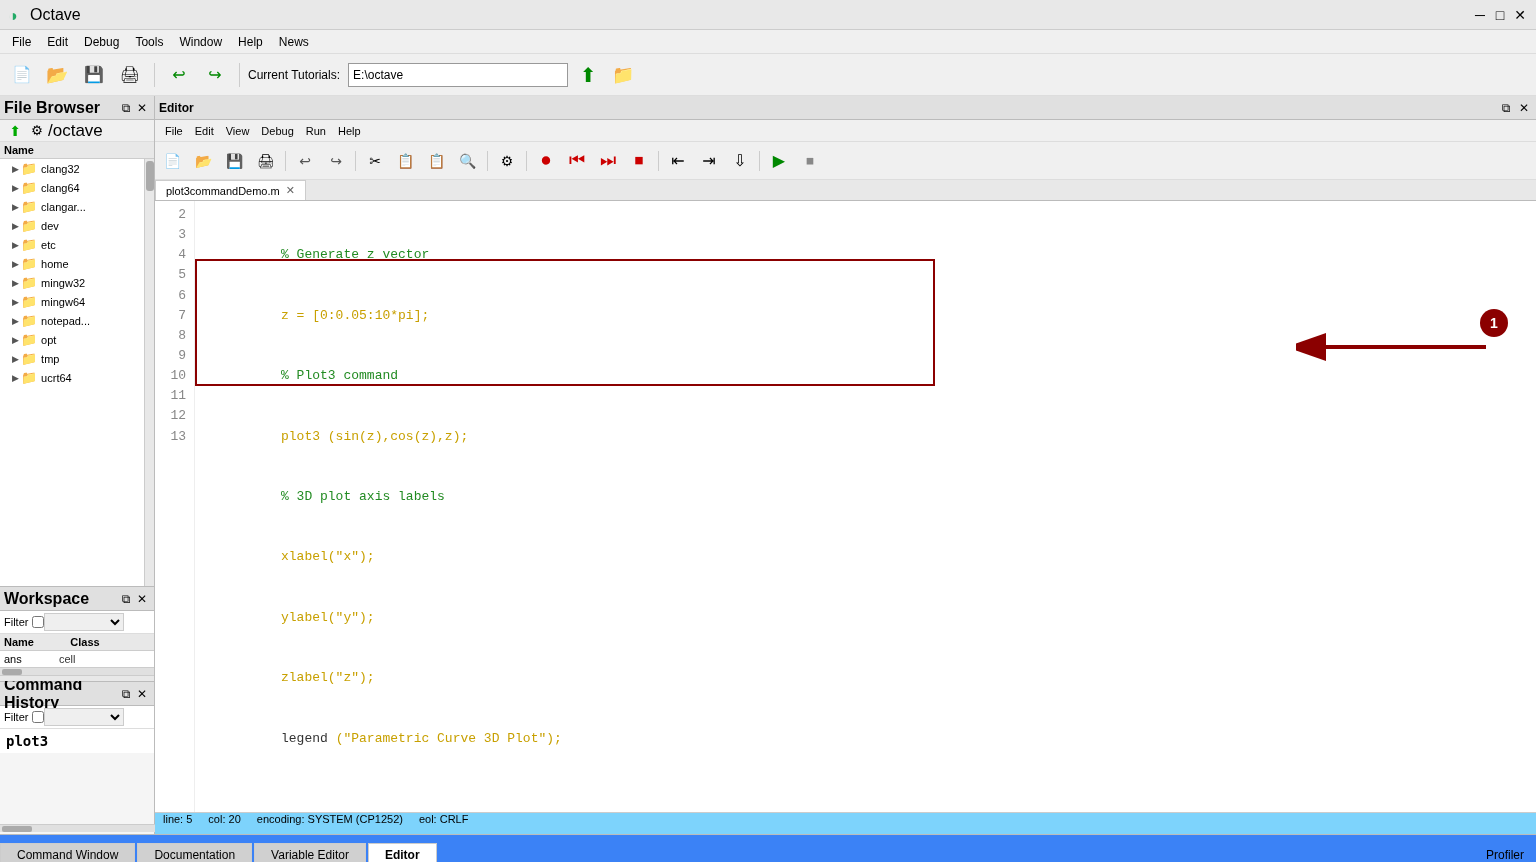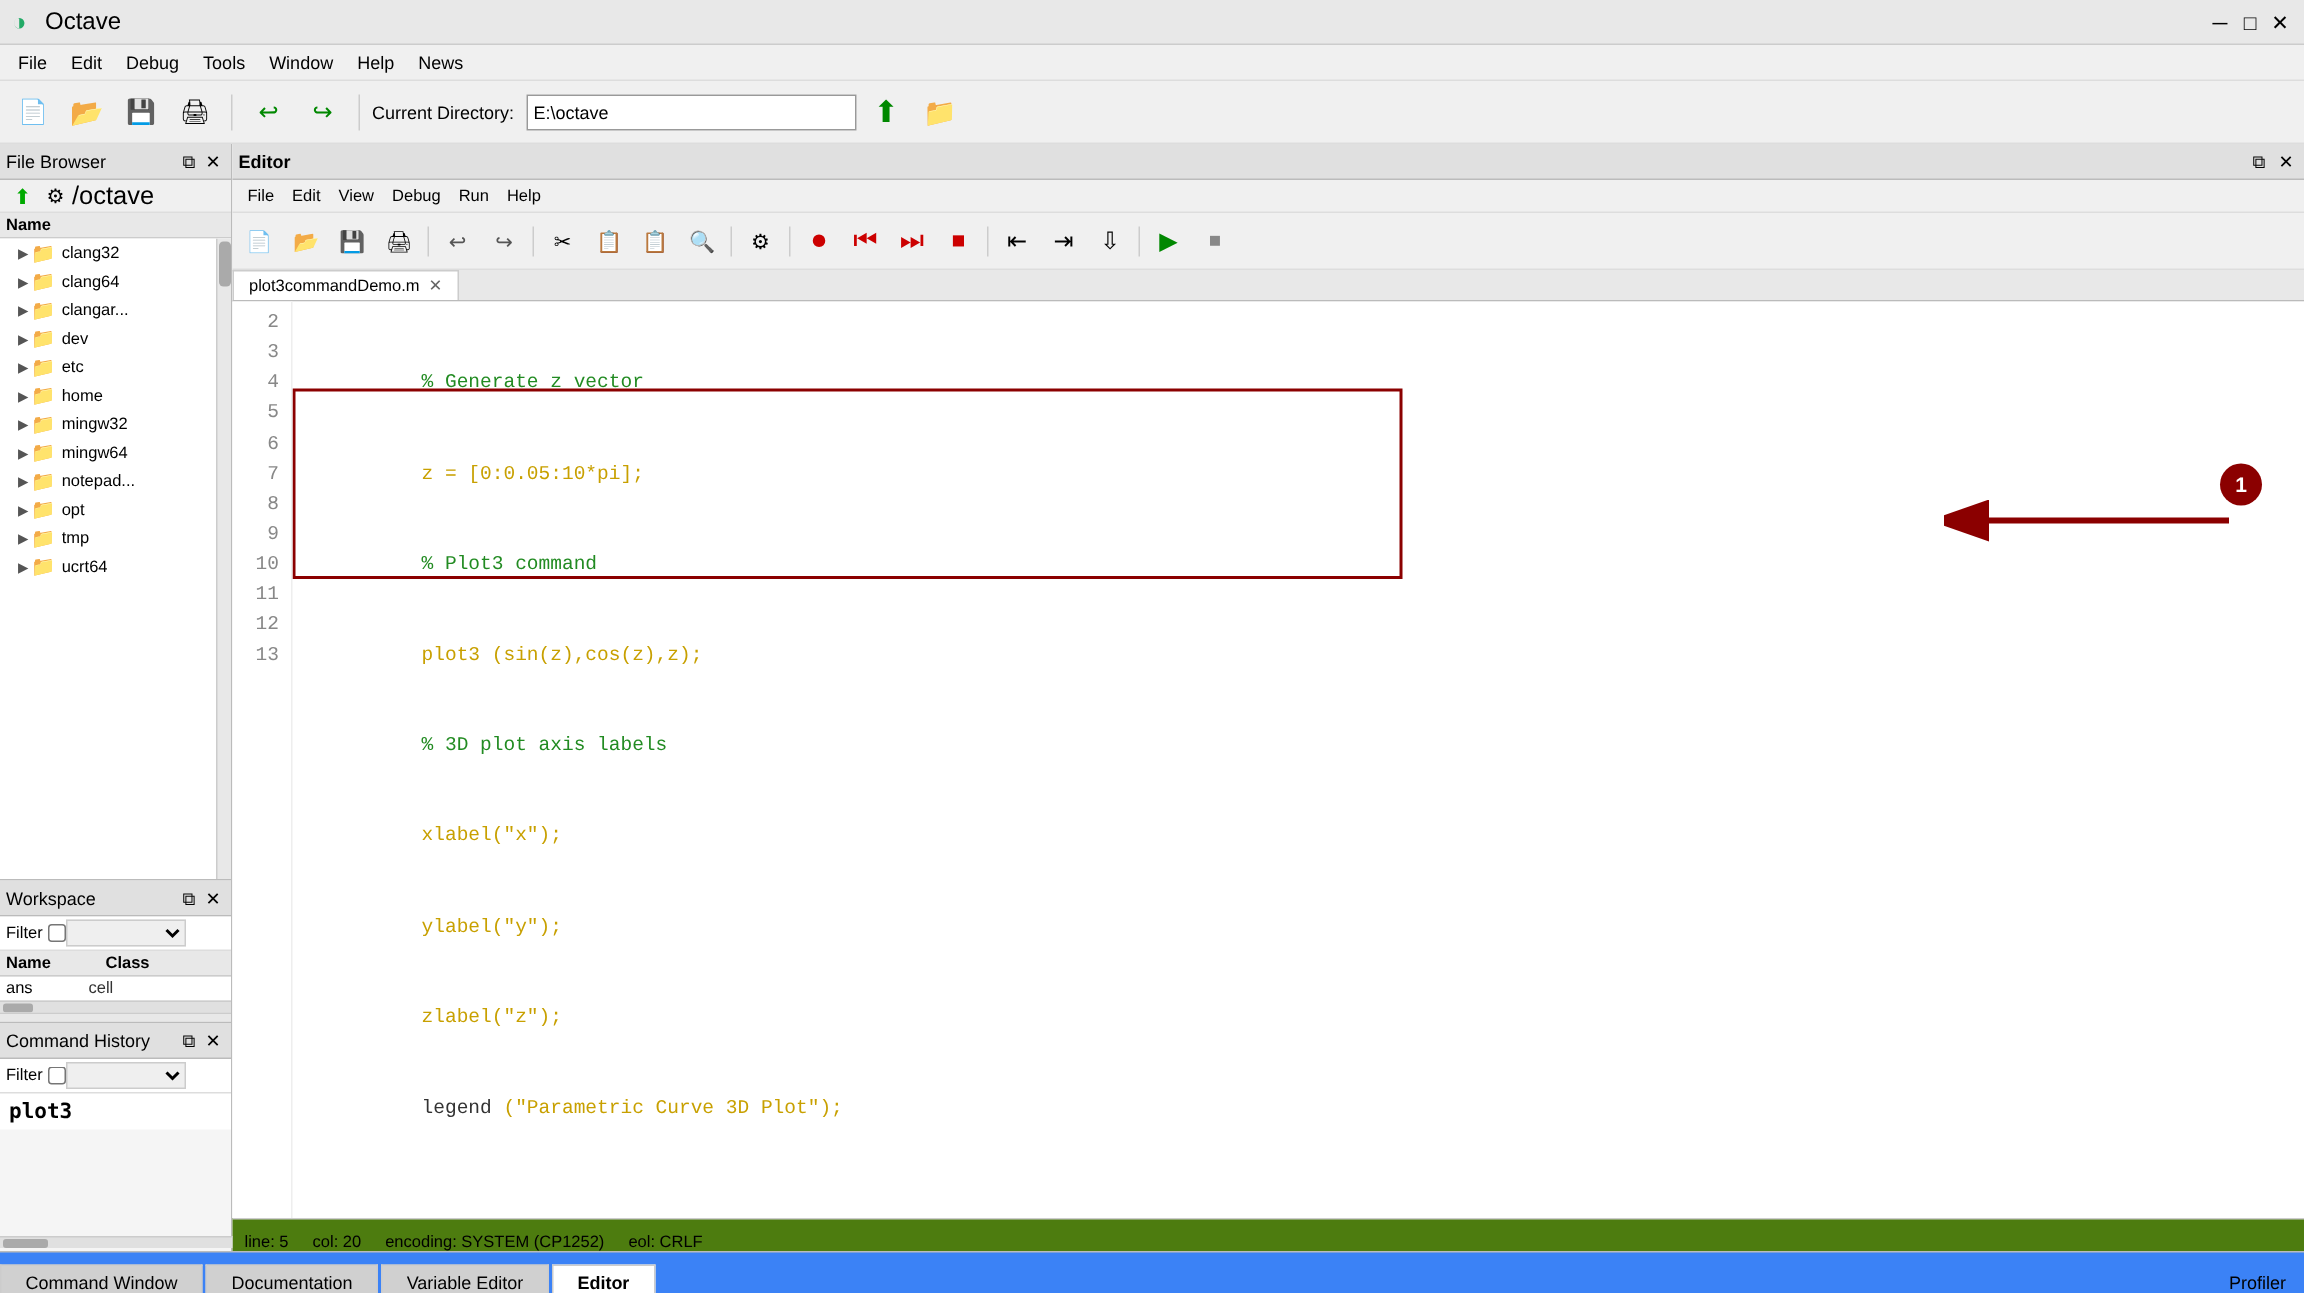--- a/index.html
+++ b/index.html
@@ -79,21 +79,21 @@
 
     
     .panel-header {
       display: flex;
       align-items: center;
       background: #e0e0e0;
       border-bottom: 1px solid #bbb;
       height: 24px;
       padding: 0 4px;
     }
-    .panel-title { font-size: 12px; font-weight: normal; flex: 1; }
+    .panel-title { font-size: 16px; font-weight: bold; flex: 1; }
     .panel-btn { width: 16px; height: 16px; border: none; background: transparent; cursor: pointer; font-size: 12px; }
 
     .file-browser { flex: 1; overflow-y: auto; background: white; }
     .path-bar {
       display: flex; align-items: center;
       height: 22px; padding: 0 4px;
       background: #f0f0f0;
       border-bottom: 1px solid #ddd;
     }
     .path-text { font-size: 17px; }
@@ -264,24 +264,24 @@
       pointer-events: none;
       top: 58px;
       left: 0px;
       width: 740px;
       height: 127px;
     }
 
     
     .status-bar {
       height: 22px;
-      background: #4d7c0f;
+      background: #7dd3fc;
       border-top: 1px solid #ccc;
       display: flex;
-      align-items: flex-end;
+      align-items: flex-start;
       padding: 0 8px;
       font-size: 11px;
       gap: 16px;
     }
 
     
     .bottom-tabs {
       height: 32px;
       background: #3b82f6;
       border-top: 1px solid #bbb;
@@ -355,21 +355,21 @@
 
 <div class="toolbar">
   <button class="tb-btn" title="New">📄</button>
   <button class="tb-btn" title="Open" style="font-size:18px;">📂</button>
   <button class="tb-btn" title="Save" style="font-size:16px;">💾</button>
   <button class="tb-btn" title="Print" style="font-size:16px;">🖨</button>
   <div class="tb-sep"></div>
   <button class="tb-btn" title="Undo" style="color:#080;">↩</button>
   <button class="tb-btn" title="Redo" style="color:#080;">↪</button>
   <div class="tb-sep"></div>
-  <span class="current-dir-label">Current Directory:</span>
+  <span class="current-dir-label">Current Tutorials:</span>
   <input class="current-dir-combo" value="E:\octave" style="">
   <button class="tb-btn" title="Up" style="color:#080; font-size:20px;">⬆</button>
   <button class="tb-btn" title="Browse" style="font-size:18px;">📁</button>
 </div>
 
 <div class="main-layout">
 
   <div class="left-panel">
 
     <div style="flex:0 0 auto; display:flex; flex-direction:column; height:490px;">

